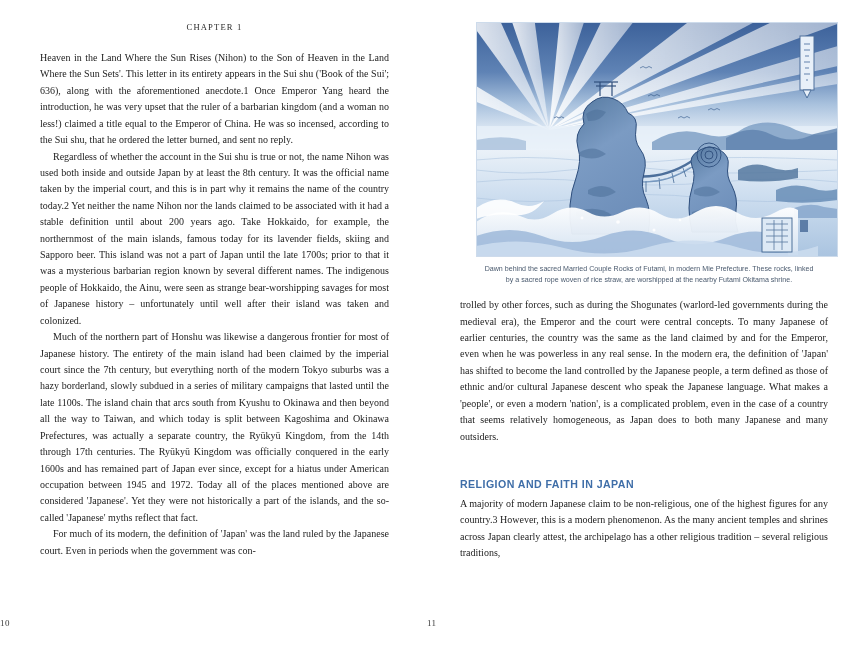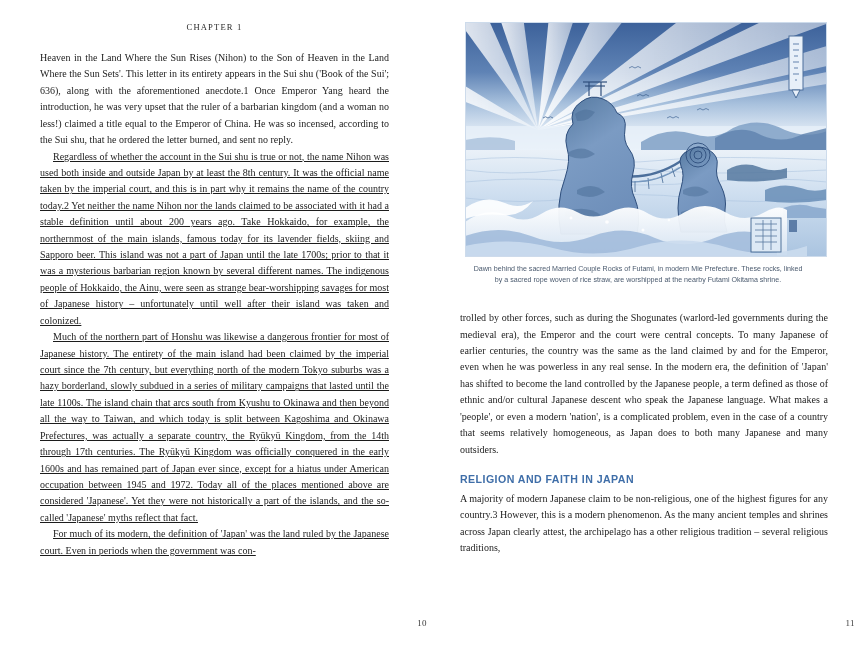--- a/index.html
+++ b/index.html
@@ -52,38 +52,37 @@
     font-size: 10px;
     line-height: 16.42px;
     text-align: justify;
     text-justify: inter-word;
     hyphens: none;
     color: #1c1c1c;
     font-family: "Liberation Serif", serif;
   }
   .body-text p.indent {
     text-indent: 13px;
-    text-decoration: underline;
   }
 
   .folio {
     position: absolute;
     bottom: 22px;
     left: 0;
     width: 100%;
-    text-align: right;
+    text-align: left;
     font-size: 9px;
     color: #3a3a3a;
     font-family: "Liberation Serif", serif;
     letter-spacing: 0.4px;
   }
 
   
   .figure {
-    margin: 0 0 0 5px;
+    margin: 0 0 0 16px;
     width: 346px;
     position: relative;
   }
   .illus {
     position: relative;
     width: 362px;
     height: 235px;
     overflow: hidden;
     background: linear-gradient(#dfe9f4, #eef4fa);
   }
@@ -99,22 +98,22 @@
   }
 
   .section-heading {
     font-family: "Liberation Sans", sans-serif;
     font-size: 10.6px;
     font-weight: bold;
     letter-spacing: 0.45px;
     color: #3f6ea8;
     margin: 0 0 6px 0;
   }
-  .right-body { margin-top: 25px; }
-  .gap-before-heading { margin-top: 15px; }
+  .right-body { margin-top: 12px; }
+  .gap-before-heading { margin-top: 33px; }
 </style>
 </head>
 <body>
 
 <div class="spread">
 
   <div class="page page-left">
 
     <div class="chapter-header">CHAPTER 1</div>
 

